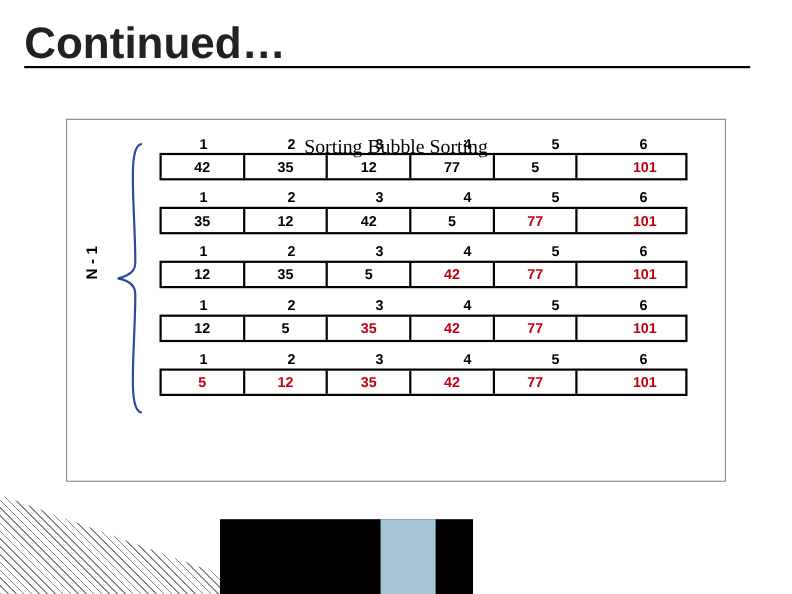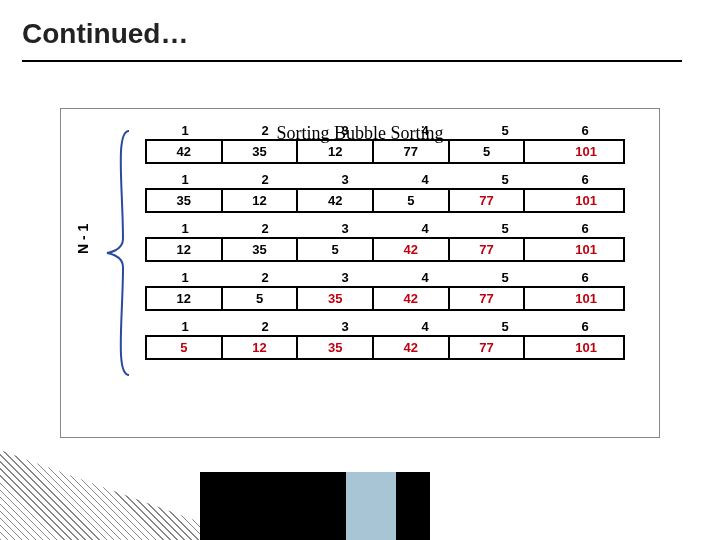--- a/index.html
+++ b/index.html
@@ -8,21 +8,21 @@
     height: 540px;
     background: #fff;
     font-family: Arial, sans-serif;
     position: relative;
     overflow: hidden;
   }
   .title {
     position: absolute;
     top: 18px;
     left: 22px;
-    font-size: 28px;
+    font-size: 40px;
     font-weight: bold;
     color: #222;
   }
   .title-underline {
     position: absolute;
     top: 60px;
     left: 22px;
     width: 660px;
     height: 2px;
     background: #000;

